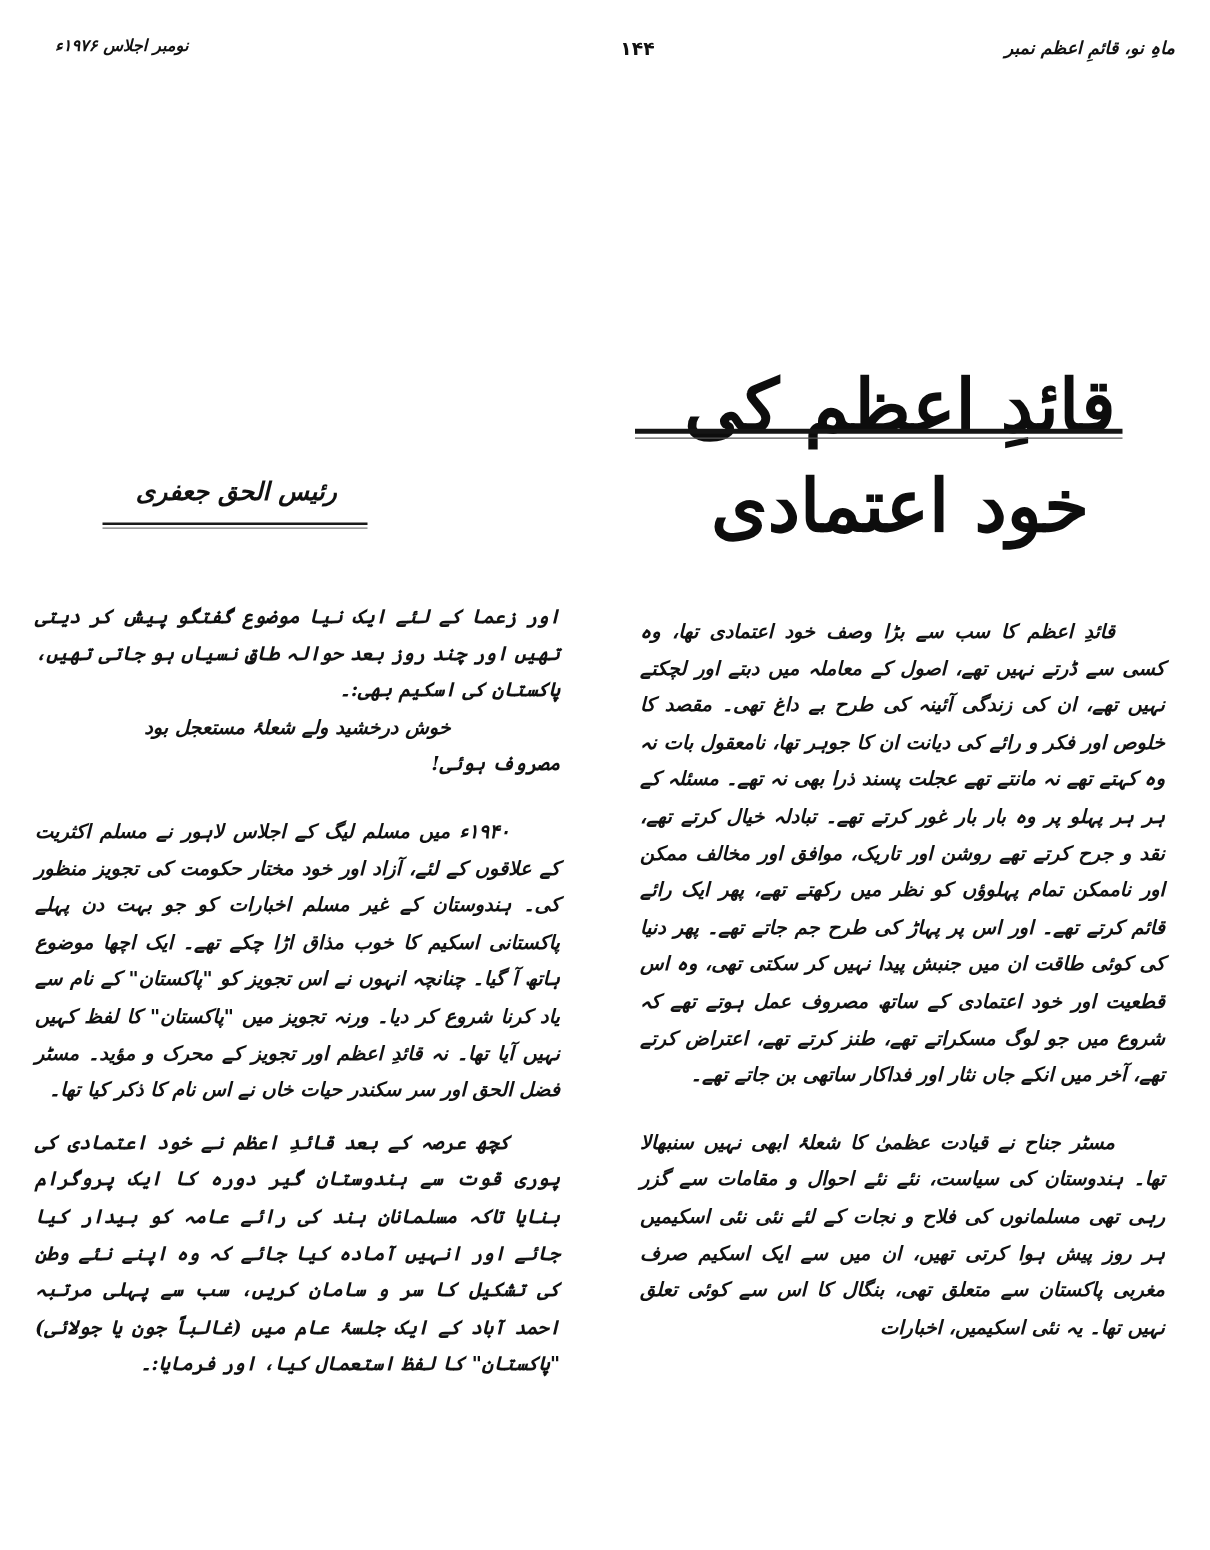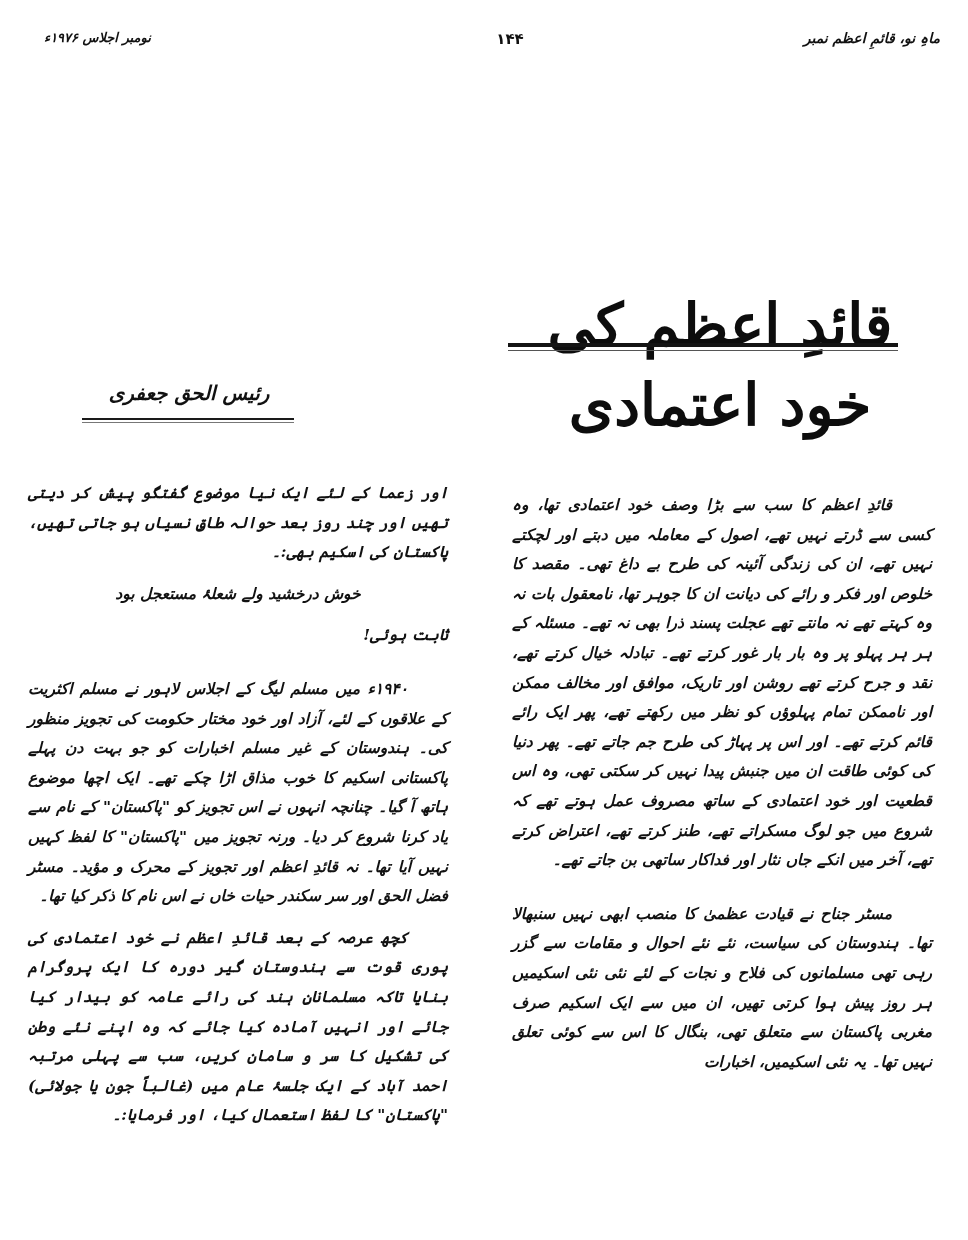--- a/index.html
+++ b/index.html
@@ -131,21 +131,21 @@
     .col-left {
       left: 28px;
       width: 420px;
     }
     .para {
       margin: 0;
       padding: 0;
     }
     .para.indent { text-indent: 40px; margin-top: 12px; }
     .verse {
-      margin: 12px;
+      margin: 0;
       text-align: left;
       text-align-last: center;
     }
     .gap { height: 12px; }
   </style>
 </head>
 <body>
 
 <div class="page">
 
@@ -159,25 +159,25 @@
   <div class="title-rule"></div>
   <div class="title-rule-thin"></div>
 
   <div class="byline rtl">رئیس الحق جعفری</div>
   <div class="byline-rule"></div>
   <div class="byline-rule-thin"></div>
 
   <div class="column col-right rtl">
     <p class="para indent">قائدِ اعظم کا سب سے بڑا وصف خود اعتمادی تھا، وہ کسی سے ڈرتے نہیں تھے، اصول کے معاملہ میں دبتے اور لچکتے نہیں تھے، ان کی زندگی آئینہ کی طرح بے داغ تھی۔ مقصد کا خلوص اور فکر و رائے کی دیانت ان کا جوہر تھا، نامعقول بات نہ وہ کہتے تھے نہ مانتے تھے عجلت پسند ذرا بھی نہ تھے۔ مسئلہ کے ہر ہر پہلو پر وہ بار بار غور کرتے تھے۔ تبادلہ خیال کرتے تھے، نقد و جرح کرتے تھے روشن اور تاریک، موافق اور مخالف ممکن اور ناممکن تمام پہلوؤں کو نظر میں رکھتے تھے، پھر ایک رائے قائم کرتے تھے۔ اور اس پر پہاڑ کی طرح جم جاتے تھے۔ پھر دنیا کی کوئی طاقت ان میں جنبش پیدا نہیں کر سکتی تھی، وہ اس قطعیت اور خود اعتمادی کے ساتھ مصروف عمل ہوتے تھے کہ شروع میں جو لوگ مسکراتے تھے، طنز کرتے تھے، اعتراض کرتے تھے، آخر میں انکے جاں نثار اور فداکار ساتھی بن جاتے تھے۔</p>
     <div class="gap"></div>
-    <p class="para indent">مسٹر جناح نے قیادت عظمیٰ کا منصب ابھی نہیں سنبھالا تھا۔ ہندوستان کی سیاست، نئے نئے احوال و مقامات سے گزر رہی تھی مسلمانوں کی فلاح و نجات کے لئے نئی نئی اسکیمیں ہر روز پیش ہوا کرتی تھیں، ان میں سے ایک اسکیم صرف مغربی پاکستان سے متعلق تھی، بنگال کا اس سے کوئی تعلق نہیں تھا۔ یہ نئی اسکیمیں، اخبارات</p>
+    <p class="para indent">مسٹر جناح نے قیادت عظمیٰ کا شعلۂ ابھی نہیں سنبھالا تھا۔ ہندوستان کی سیاست، نئے نئے احوال و مقامات سے گزر رہی تھی مسلمانوں کی فلاح و نجات کے لئے نئی نئی اسکیمیں ہر روز پیش ہوا کرتی تھیں، ان میں سے ایک اسکیم صرف مغربی پاکستان سے متعلق تھی، بنگال کا اس سے کوئی تعلق نہیں تھا۔ یہ نئی اسکیمیں، اخبارات</p>
   </div>
 
   <div class="column col-left rtl">
     <p class="para">اور زعما کے لئے ایک نیا موضوع گفتگو پیش کر دیتی تھیں اور چند روز بعد حوالہ طاقِ نسیاں ہو جاتی تھیں، پاکستان کی اسکیم بھی:۔</p>
     <p class="verse">خوش درخشید ولے شعلۂ مستعجل بود</p>
-    <p class="para">ثابت ہوئی!</p>
+    <p class="para">مصروف ہوئی!</p>
     <div class="gap"></div>
     <p class="para indent">۱۹۴۰ء میں مسلم لیگ کے اجلاس لاہور نے مسلم اکثریت کے علاقوں کے لئے، آزاد اور خود مختار حکومت کی تجویز منظور کی۔ ہندوستان کے غیر مسلم اخبارات کو جو بہت دن پہلے پاکستانی اسکیم کا خوب مذاق اڑا چکے تھے۔ ایک اچھا موضوع ہاتھ آ گیا۔ چنانچہ انہوں نے اس تجویز کو "پاکستان" کے نام سے یاد کرنا شروع کر دیا۔ ورنہ تجویز میں "پاکستان" کا لفظ کہیں نہیں آیا تھا۔ نہ قائدِ اعظم اور تجویز کے محرک و مؤید۔ مسٹر فضل الحق اور سر سکندر حیات خاں نے اس نام کا ذکر کیا تھا۔</p>
     <p class="para indent">کچھ عرصہ کے بعد قائدِ اعظم نے خود اعتمادی کی پوری قوت سے ہندوستان گیر دورہ کا ایک پروگرام بنایا تاکہ مسلمانانِ ہند کی رائے عامہ کو بیدار کیا جائے اور انہیں آمادہ کیا جائے کہ وہ اپنے نئے وطن کی تشکیل کا سر و سامان کریں، سب سے پہلی مرتبہ احمد آباد کے ایک جلسۂ عام میں (غالباً جون یا جولائی) "پاکستان" کا لفظ استعمال کیا، اور فرمایا:۔</p>
   </div>
 
 </div>
 
 </body></html>

